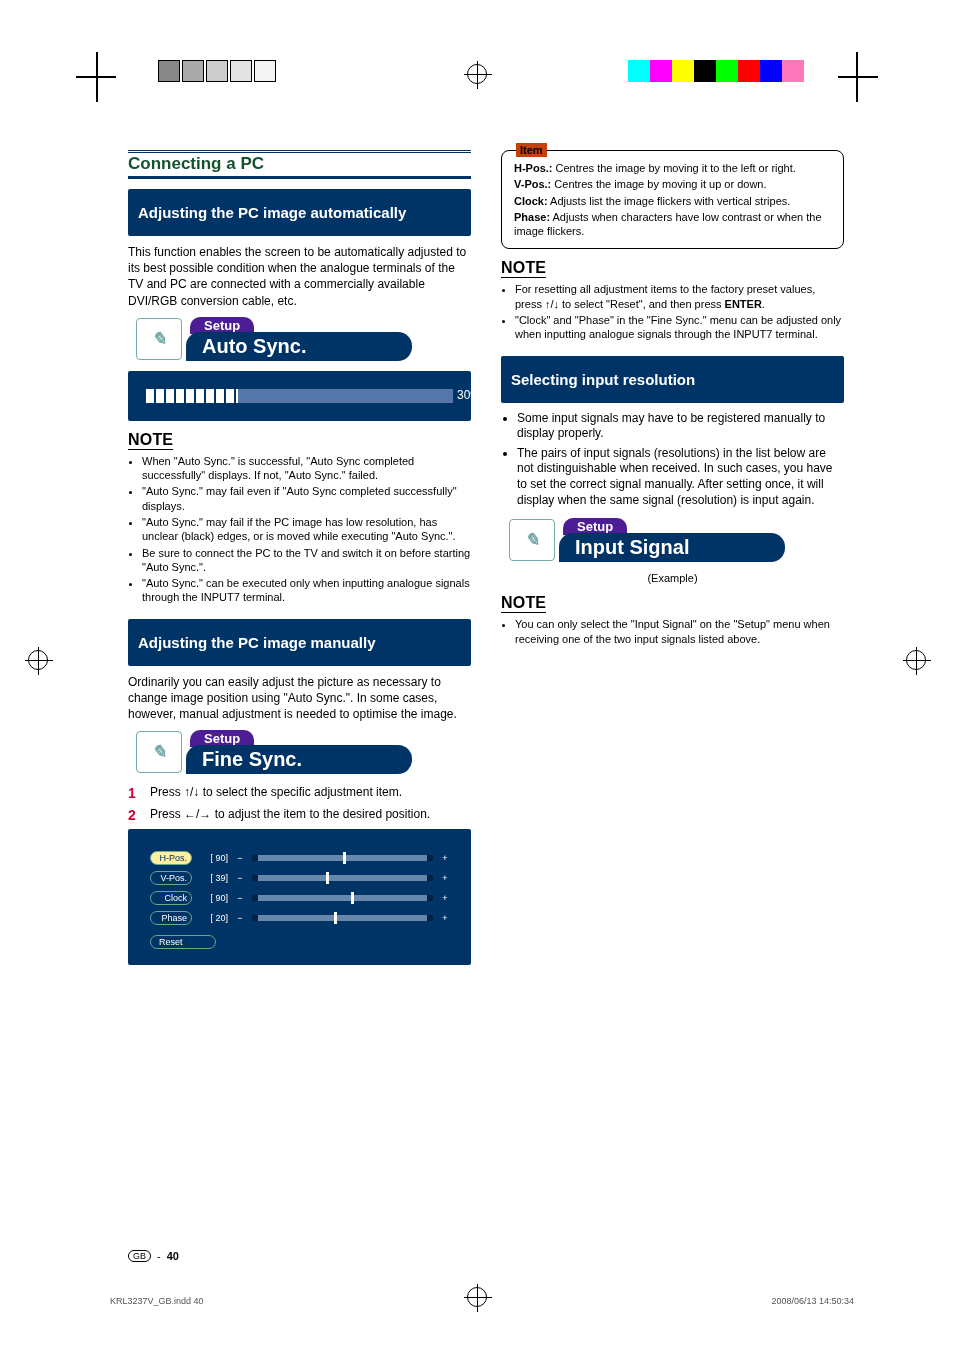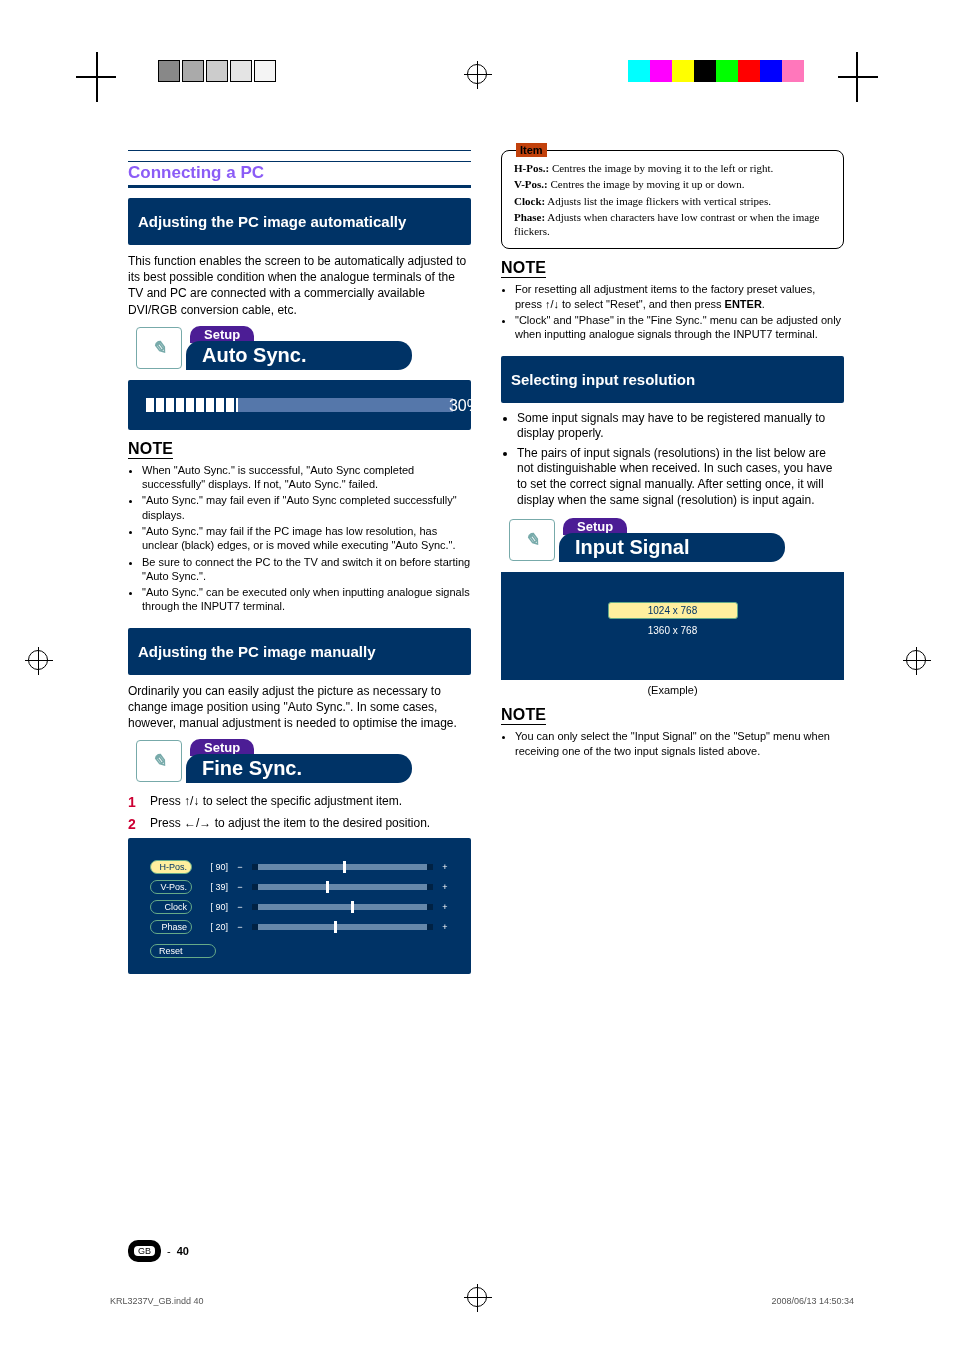--- a/index.html
+++ b/index.html
@@ -14,37 +14,37 @@
   .grayboxes { position:absolute; top:60px; left:158px; height:22px; display:flex; gap:2px; }
   .grayboxes span { width:22px; height:22px; background:#888; border:1px solid #000; }
   .grayboxes span:nth-child(2){background:#aaa;} .grayboxes span:nth-child(3){background:#ccc;} .grayboxes span:nth-child(4){background:#e4e4e4;} .grayboxes span:nth-child(5){background:#f4f4f4;}
   .regcenter { position:absolute; top:64px; left:50%; transform:translateX(-50%); }
   .colorbar { position:absolute; top:60px; right:150px; height:22px; display:flex; }
   .colorbar span { width:22px; height:22px; }
   .sidecross { position:absolute; top:650px; } .sidecross.left{left:28px;} .sidecross.right{right:28px;}
 
   .content { padding: 90px 110px 0 128px; display: flex; gap: 30px; }
   .col { flex: 1; }
-  h1.section { font-size: 17px; font-weight: bold; color: #8b5cf6; padding-bottom: 2px; border-bottom: 3px solid #003366; border-top: 1px solid #003366; padding-top:10px; margin-bottom: 10px; }
+  h1.section { font-size: 17px; font-weight: bold; color: #14532d; padding-bottom: 2px; border-bottom: 3px solid #003366; border-top: 1px solid #003366; padding-top:1px; margin-bottom: 10px; }
   h1.section::before { content:""; display:block; height:1px; background:#003366; margin-bottom:1px; }
 
   .bluebar { background: #003366; color: #fff; font-size: 15px; font-weight: bold; padding: 15px 10px; border-radius: 2px; margin: 6px 0 8px 0; }
   .bodytext { font-size: 12px; line-height: 1.35; margin: 4px 0 8px 0; }
 
   .osd-header { margin: 4px 0 8px 0; }
   .osd-row { display:flex; align-items:center; gap:8px; padding:0 0 2px 8px; }
   .osd-icon { width:46px; height:42px; border:1px solid #7aa; border-radius:4px; display:flex; align-items:center; justify-content:center; color:#7aa; font-style:italic; font-weight:bold; font-size:18px; }
   .osd-tabs { display:flex; flex-direction:column; }
   .osd-tab-small { background:#4c1d95; color:#fff; font-weight:bold; font-size:13px; padding:1px 14px; border-radius:10px 10px 0 0; align-self:flex-start; }
   .osd-tab-big { background:#003366; color:#fff; font-weight:bold; font-size:20px; padding:3px 16px; border-radius:14px 14px 14px 0; margin-left:-4px; margin-top:-2px; min-width:226px; }
 
   .progress-box { background:#003366; padding:18px; border-radius:2px; }
   .progress-track { background:#5577aa; height:14px; position:relative; }
   .progress-fill { height:14px; background:repeating-linear-gradient(90deg,#fff 0 8px,#003366 8px 10px); width:30%; }
-  .progress-pct { position:absolute; right:-28px; top:-1px; color:#fff; font-size:16px;margin-left:36px; }
+  .progress-pct { position:absolute; right:-28px; top:-1px; color:#fff; font-size:12px;margin-left:36px; }
 
   .note-head { font-size: 16px; font-weight: bold; border-bottom: 1px solid #000; display:inline-block; margin: 10px 0 4px 0; letter-spacing:0.2px; }
   ul.note { padding-left: 14px; font-size: 11px; line-height: 1.3; }
   ul.note li { margin-bottom: 2px; }
 
   ol.steps { list-style:none; padding:0; margin:6px 0; }
   ol.steps li { position:relative; padding-left:22px; margin-bottom:6px; font-size:12px; line-height:1.35; }
   ol.steps li .num { position:absolute; left:0; top:0; color:#cc0033; font-size:14px; font-weight:bold; }
 
   .sliders-box { background:#003366; padding:16px 22px; border-radius:2px; font-size:9px; color:#fff; }
@@ -52,30 +52,30 @@
   .sliders-box .lbl { width:42px; border:1px solid #6a8; border-radius:8px; padding:1px 4px; font-size:9px; text-align:right; }
   .sliders-box .row.active .lbl { background:#ffef9e; color:#003366; }
   .sliders-box .val { width:28px; text-align:right; }
   .sliders-box .track { flex:1; height:6px; background:#6688aa; position:relative; border-left:6px solid #002244; border-right:6px solid #002244; }
   .sliders-box .marker { position:absolute; top:-3px; width:3px; height:12px; background:#fff; }
   .sliders-box .minus, .sliders-box .plus { width:8px; text-align:center; }
   .sliders-box .reset { display:inline-block; border:1px solid #6a8; border-radius:8px; padding:1px 32px 1px 8px; font-size:9px; margin-top:4px; }
 
   .item-box { border:1px solid #000; border-radius:8px; padding:10px 12px 8px 12px; position:relative; font-size:11px; line-height:1.3; }
   .item-box .legend { position:absolute; top:-8px; left:14px; background:#c2410c; padding:0 4px; font-weight:bold; }
-  .item-box p { margin:0 0 2px 0;font-family:Liberation Serif, serif; }
+  .item-box p { margin:0 0 2px 0; }
 
   .inputsig-box { background:#003366; padding:28px 20px 40px 20px; text-align:center; }
   .inputsig-box .opt { display:inline-block; min-width:130px; font-size:10px; color:#fff; padding:2px 0; margin:2px 0; }
   .inputsig-box .opt.active { background:#ffef9e; color:#003366; border:1px solid #6a8; border-radius:3px; }
   .example { text-align:center; font-size:11px; margin-top:4px; }
 
   .footer { position:absolute; bottom:88px; left:128px; right:110px; font-size:11px; }
   .footer .pg { display:flex; align-items:center; gap:6px; }
-  .footer .gb { border:6px solid #000000; border-radius:10px; padding:0 4px; font-size:9px; }
+  .footer .gb { border:1px solid #000000; border-radius:10px; padding:0 4px; font-size:9px; }
   .imprint { position:absolute; bottom:44px; left:110px; right:100px; display:flex; justify-content:space-between; font-size:9px; color:#555; }
   .regcircle { width:20px; height:20px; border:1px solid #000; border-radius:50%; position:relative; display:inline-block; }
   .regcircle::before,.regcircle::after{content:"";position:absolute;background:#000;}
   .regcircle::before{left:9px;top:-4px;width:1px;height:28px;}
   .regcircle::after{top:9px;left:-4px;height:1px;width:28px;}
   .regcenter-bot{position:absolute;bottom:40px;left:50%;transform:translateX(-50%);}
 </style>
 </head>
 <body>
 
@@ -223,24 +223,20 @@
       <div class="osd-header" style="margin-top:10px;">
         <div class="osd-row">
           <div class="osd-icon">✎</div>
           <div class="osd-tabs">
             <div class="osd-tab-small">Setup</div>
             <div class="osd-tab-big">Input Signal</div>
           </div>
         </div>
       </div>
 
-      <div class="inputsig-box">
-        <div><span class="opt active">1024 x 768</span></div>
-        <div><span class="opt">1360 x 768</span></div>
-      </div>
       <div class="example">(Example)</div>
 
       <div class="note-head">NOTE</div>
       <ul class="note">
         <li>You can only select the "Input Signal" on the "Setup" menu when receiving one of the two input signals listed above.</li>
       </ul>
     </div>
   </div>
 
   <div class="footer">

